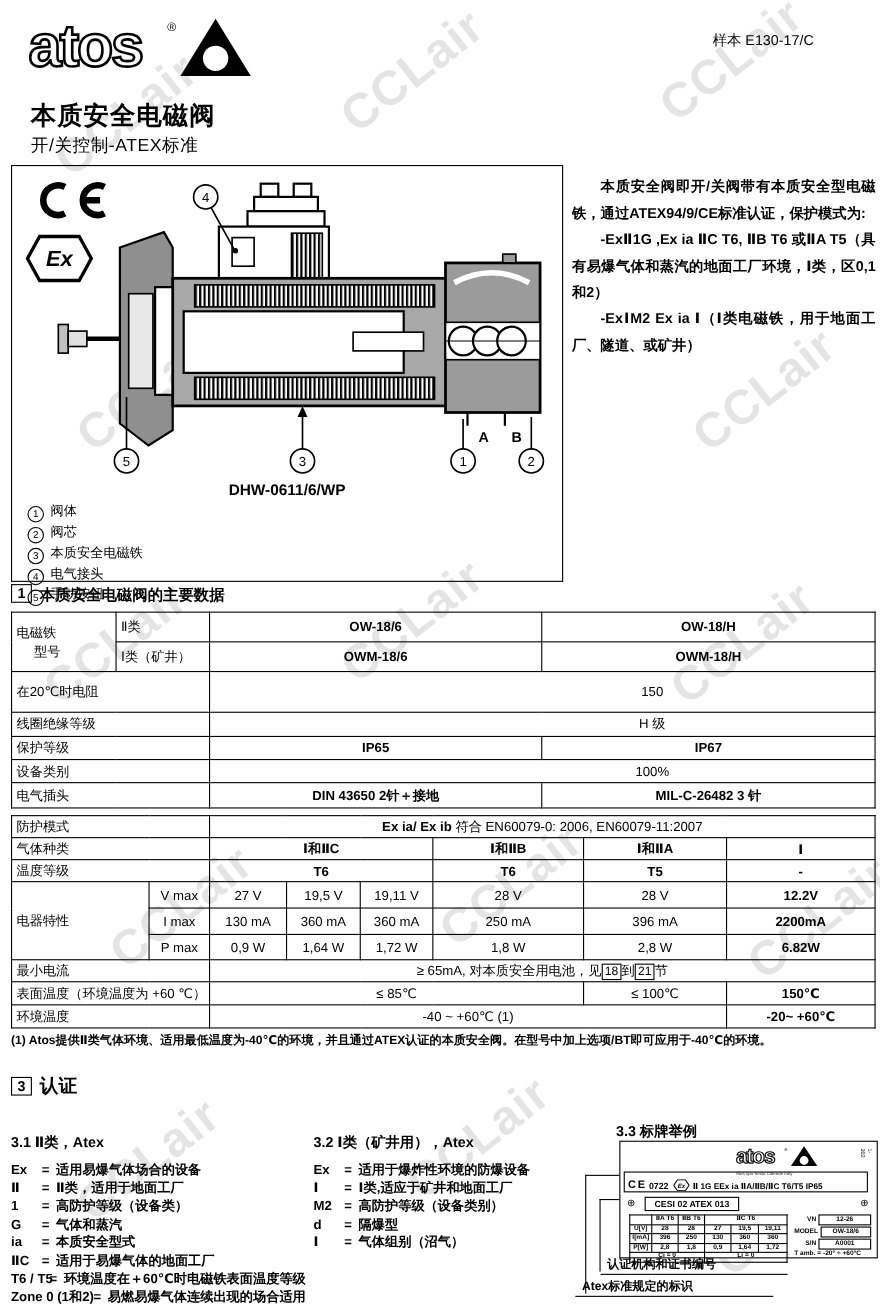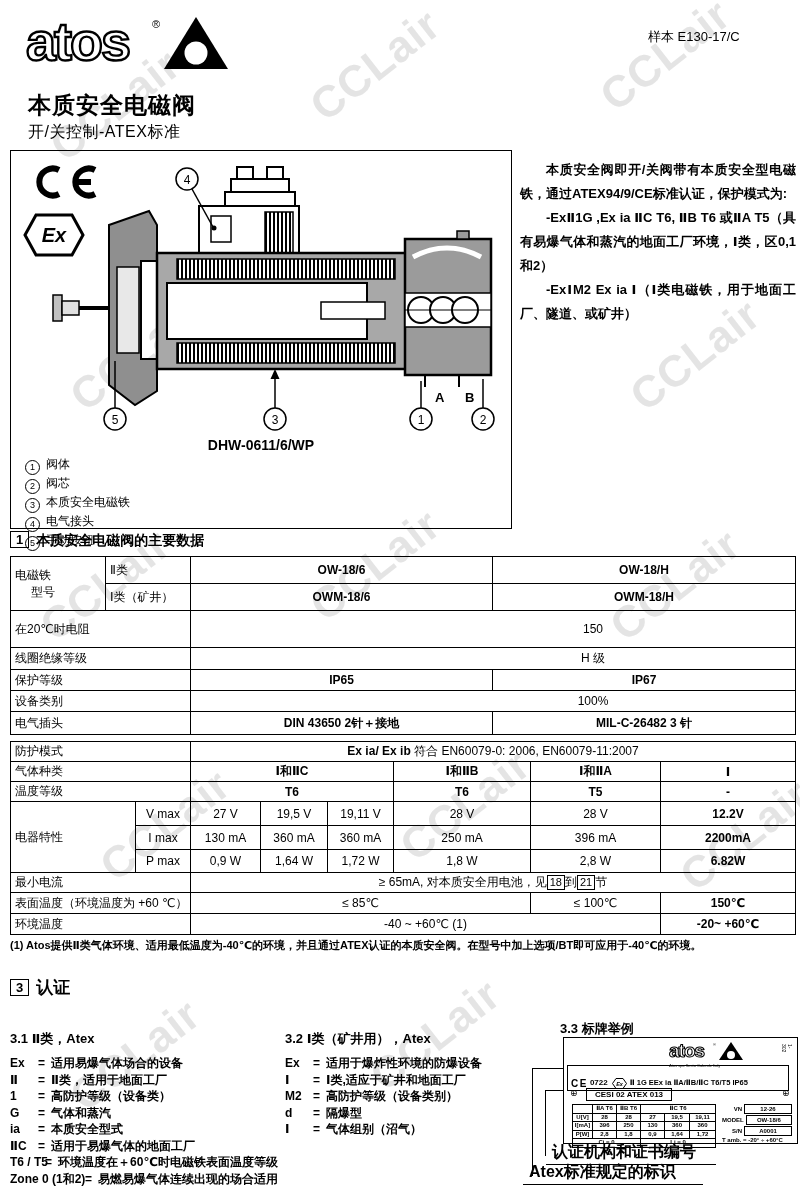--- a/index.html
+++ b/index.html
@@ -34,36 +34,36 @@
   td.shift{text-indent:200px;}
   .note{font-size:11px;font-weight:bold;}
   .s3intro{font-size:12px;}
   .deftitle{font-size:13px;font-weight:bold;margin-bottom:7px;}
   .def{display:flex;font-size:12px;font-weight:bold;line-height:16.5px;}
   .def .k{min-width:26px;white-space:nowrap;}
   .def .eq{margin:0 6px 0 2px;}
   .def .v{white-space:nowrap;}
   .labelbox{width:233px;height:105px;border:1.5px solid #000;background:#fff;}
   .markrow{position:absolute;left:3px;top:27px;width:222px;height:19px;border:1.5px solid #000;
-           display:flex;align-items:flex-start;padding:12px 3px;box-sizing:border-box;}
+           display:flex;align-items:flex-end;padding:0 3px;box-sizing:border-box;}
   .markce{font-size:10px;font-weight:bold;letter-spacing:1.5px;margin-right:2px;}
   .marknum{font-size:8px;font-weight:bold;margin-right:4px;}
   .marktxt{font-size:7.5px;font-weight:bold;white-space:nowrap;}
   .certrow{position:absolute;left:2px;top:50px;width:228px;height:13px;}
   .certbox{position:absolute;left:20px;top:0;border:1.2px solid #000;font-size:8px;font-weight:bold;
            padding:0 8px;line-height:11px;}
   .oplus{font-size:9px;}
   table.mini{border-collapse:collapse;table-layout:fixed;font-weight:bold;}
   table.mini td{border:1px solid #000;font-size:6px;text-align:center;padding:0;line-height:7.5px;
                 overflow:hidden;white-space:nowrap;}
   .fld{display:flex;align-items:center;justify-content:flex-end;margin-bottom:1px;}
   .fld .fk{font-size:6px;font-weight:bold;margin-right:2px;}
   .fld .fv{border:1px solid #000;font-size:6px;font-weight:bold;width:46px;text-align:center;line-height:8px;}
   .tamb{font-size:6px;font-weight:bold;white-space:nowrap;}
-  .cap{font-size:16px;font-weight:bold;border-bottom:1.5px solid #000;padding:0 6px 1px 6px;white-space:nowrap;}
+  .cap{font-size:11px;font-weight:bold;border-bottom:1.5px solid #000;padding:0 6px 1px 6px;white-space:nowrap;}
   .stub{border-top:1.5px solid #000;}
   .sub3{font-size:4px;white-space:nowrap;overflow:hidden;color:#222;}
   .sidecode{font-size:5px;transform:rotate(90deg);transform-origin:left top;position:absolute;}
 </style>
 </head>
 <body>
 
 <div class="page">
 
   <div>

